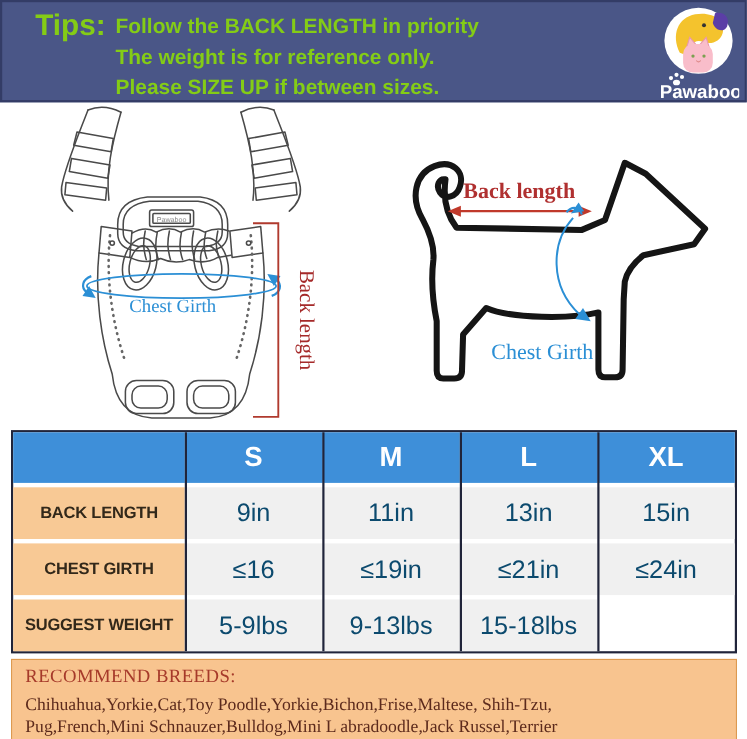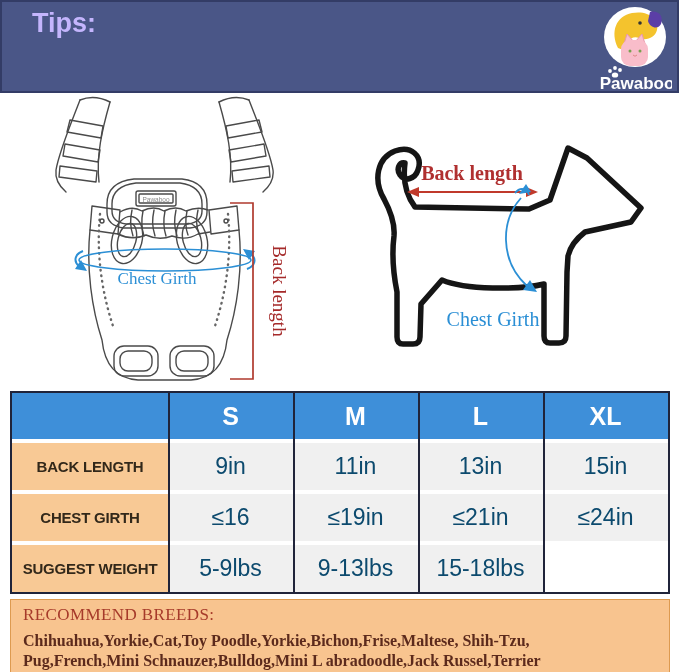--- a/index.html
+++ b/index.html
@@ -2,21 +2,21 @@
 <html style="--banner-bg: #4a5687; --banner-border: #333c66; --header-blue: #3e8fd9; --label-peach: #f8c995; --cell-gray: #f0f0f0; --table-border: #20243a; --accent-blue: #2b8fd5; --accent-red: #b03a2e; --dark-red: #a52a2a; --breeds-bg: #f8c48f; --breeds-border: #dd9a50; --breeds-heading: #a63a2a; --breeds-text: #5c2a1c;"><head>
 <meta charset="utf-8">
 <style>
   html,body{margin:0;padding:0;background:#fff;}
   .page{position:relative;width:679px;height:672px;background:#fff;overflow:hidden;
         font-family:"Liberation Sans",sans-serif;}
 
   
   .banner{position:absolute;left:0;top:0;width:679px;height:93px;box-sizing:border-box;
           background:var(--banner-bg,#4a5687);border:2px solid var(--banner-border,#333c66);}
-  .tips-row{display:flex;padding:5px 0 0 30px;color:#c4b5fd;}
+  .tips-row{display:flex;padding:5px 0 0 30px;color:#84cc16;}
   .tips-label{font-size:27px;font-weight:bold;line-height:32px;margin-right:9px;}
   .tips-lines{font-size:19px;font-weight:bold;line-height:27.5px;padding-top:4px;}
   .logo{position:absolute;right:5px;top:2px;}
 
   
   .harness-svg{position:absolute;left:42px;top:94px;}
   .dog-svg{position:absolute;left:335px;top:120px;}
   .serif-label{font-family:"Liberation Serif",serif;}
 
   
@@ -29,30 +29,35 @@
   .label-cell{background:var(--label-peach,#f8c995);color:#32281a;font-size:15px;font-weight:bold;
               letter-spacing:-0.2px;height:47px;}
   .data-cell{background:var(--cell-gray,#f0f0f0);color:#0c4a6e;font-size:23px;height:47px;}
   .vline{position:absolute;top:0;bottom:0;width:2px;background:var(--table-border,#20243a);}
 
   
   .breeds{position:absolute;left:10px;top:599px;width:660px;box-sizing:border-box;min-height:62px;
           background:var(--breeds-bg,#f8c48f);border:1px solid var(--breeds-border,#dd9a50);
           padding:5px 12px 8px;font-family:"Liberation Serif",serif;}
   .breeds-heading{color:var(--breeds-heading,#a63a2a);font-size:17px;letter-spacing:.4px;margin-bottom:6px;}
-  .breeds-line{color:var(--breeds-text,#5c2a1c);font-size:16px;line-height:20px;font-weight:bold;}
+  .breeds-line{color:var(--breeds-text,#5c2a1c);font-size:16px;line-height:20px;}
 </style>
 </head>
 <body>
 
 <div class="page">
 
   <div class="banner">
     <div class="tips-row">
       <div class="tips-label">Tips:</div>
+      <div class="tips-lines">
+        <div>Follow the BACK LENGTH in priority</div>
+        <div>The weight is for reference only.</div>
+        <div>Please SIZE UP if between sizes.</div>
+      </div>
     </div>
 
     <svg class="logo" width="74" height="90" viewBox="0 0 74 90">
       <ellipse cx="37" cy="33" rx="31" ry="30" fill="#ffffff"></ellipse>
       <path d="M20,44 C12,28 18,12 34,9 C50,6 62,15 59,26 C57,34 48,37 41,34 C33,31 28,38 28,47 Z" fill="#f4c32d"></path>
       <path d="M52,8 C60,6 66,12 63,20 C60,26 52,24 50,17 Z" fill="#5b3ea6"></path>
       <circle cx="42" cy="19" r="1.8" fill="#333"></circle>
       <g>
         <path d="M26,40 L29,30 L36,38 Z" fill="#f9bdca" stroke="#e898ab" stroke-width="1"></path>
         <path d="M47,40 L44,30 L37,38 Z" fill="#f9bdca" stroke="#e898ab" stroke-width="1"></path>

